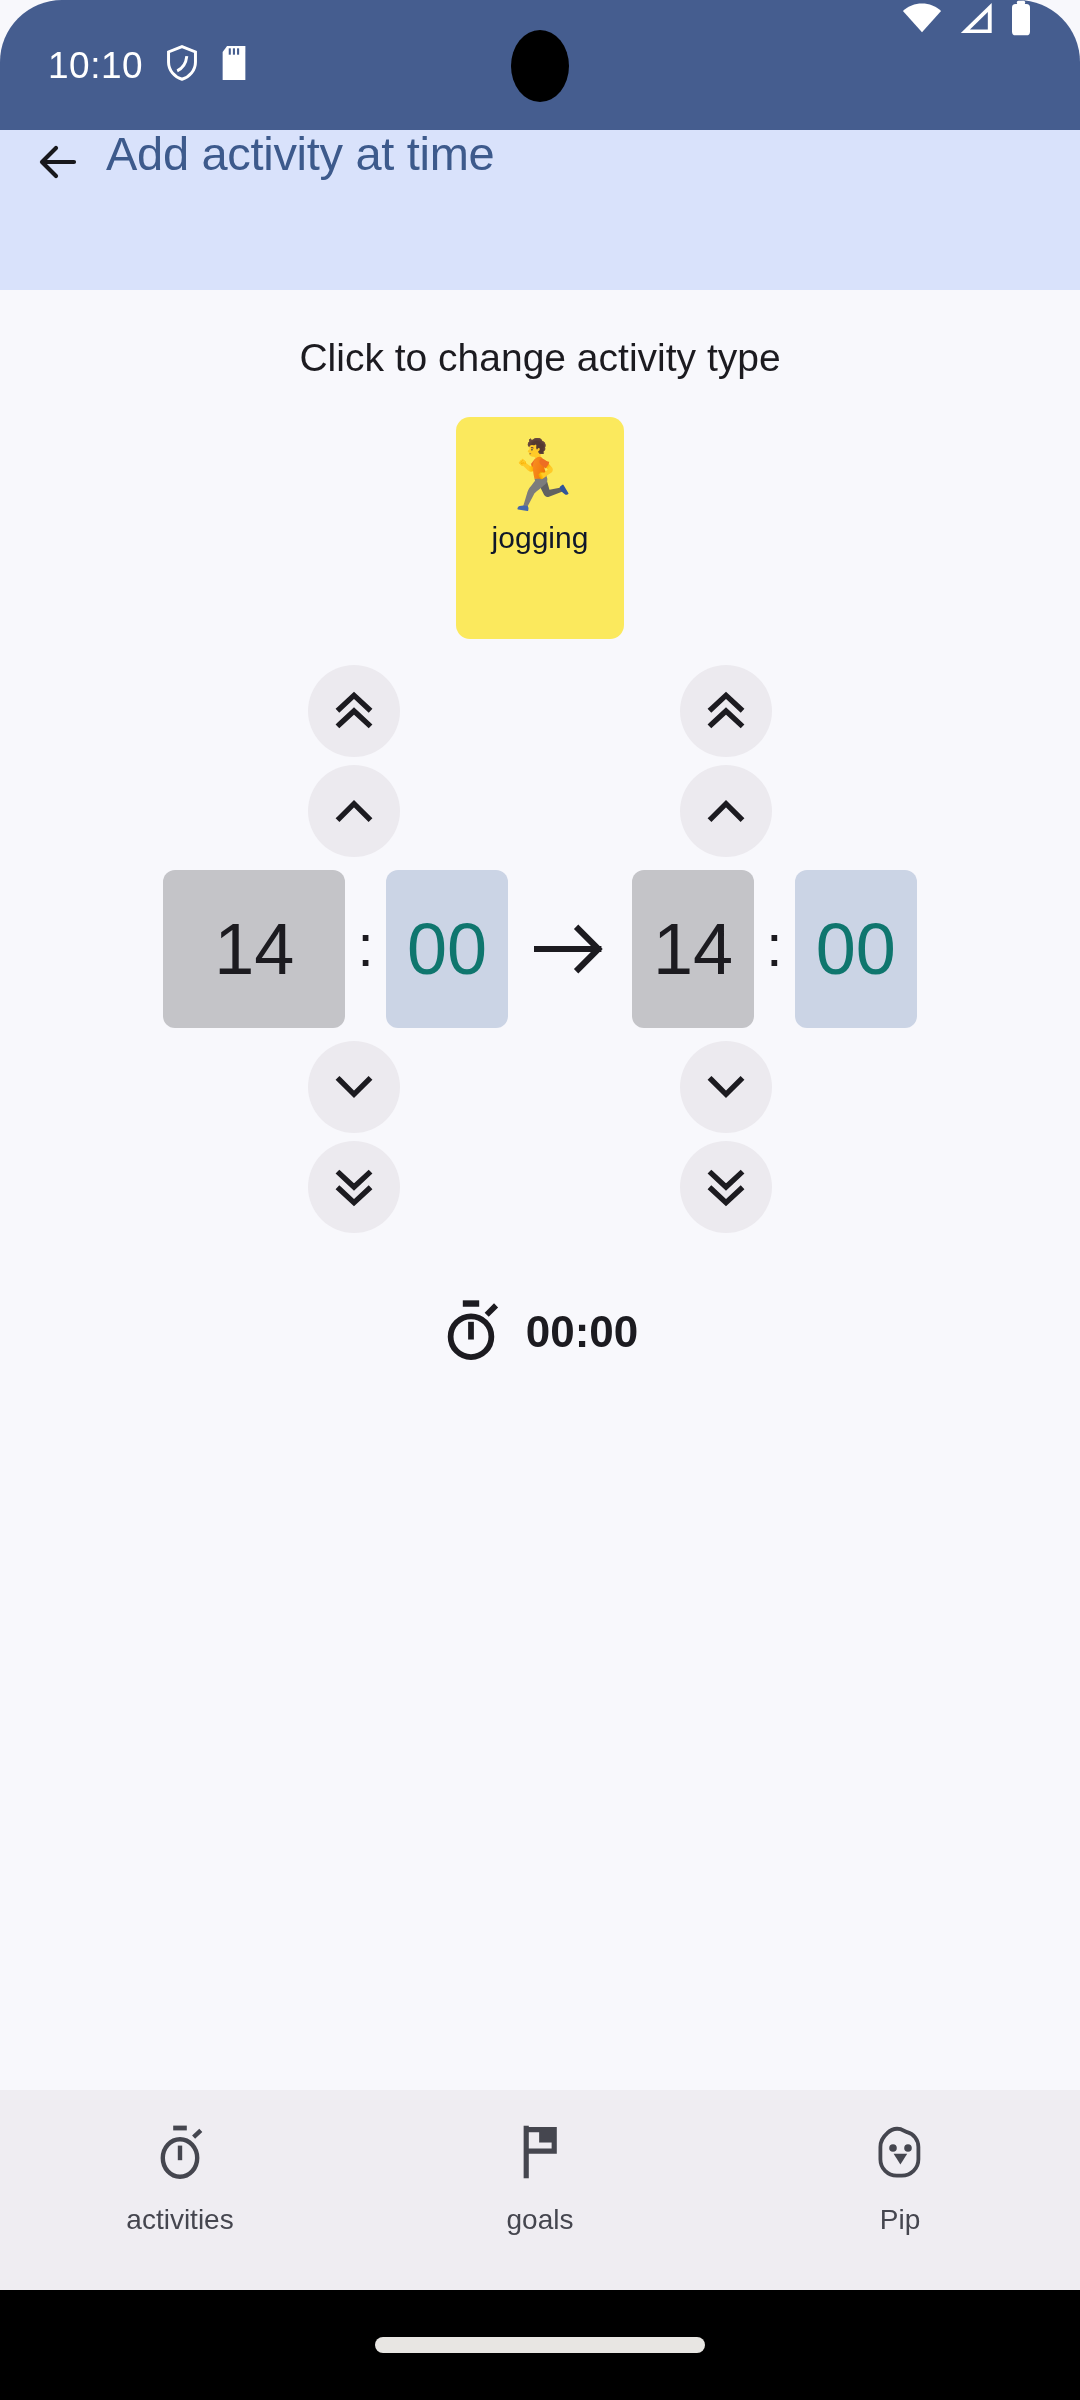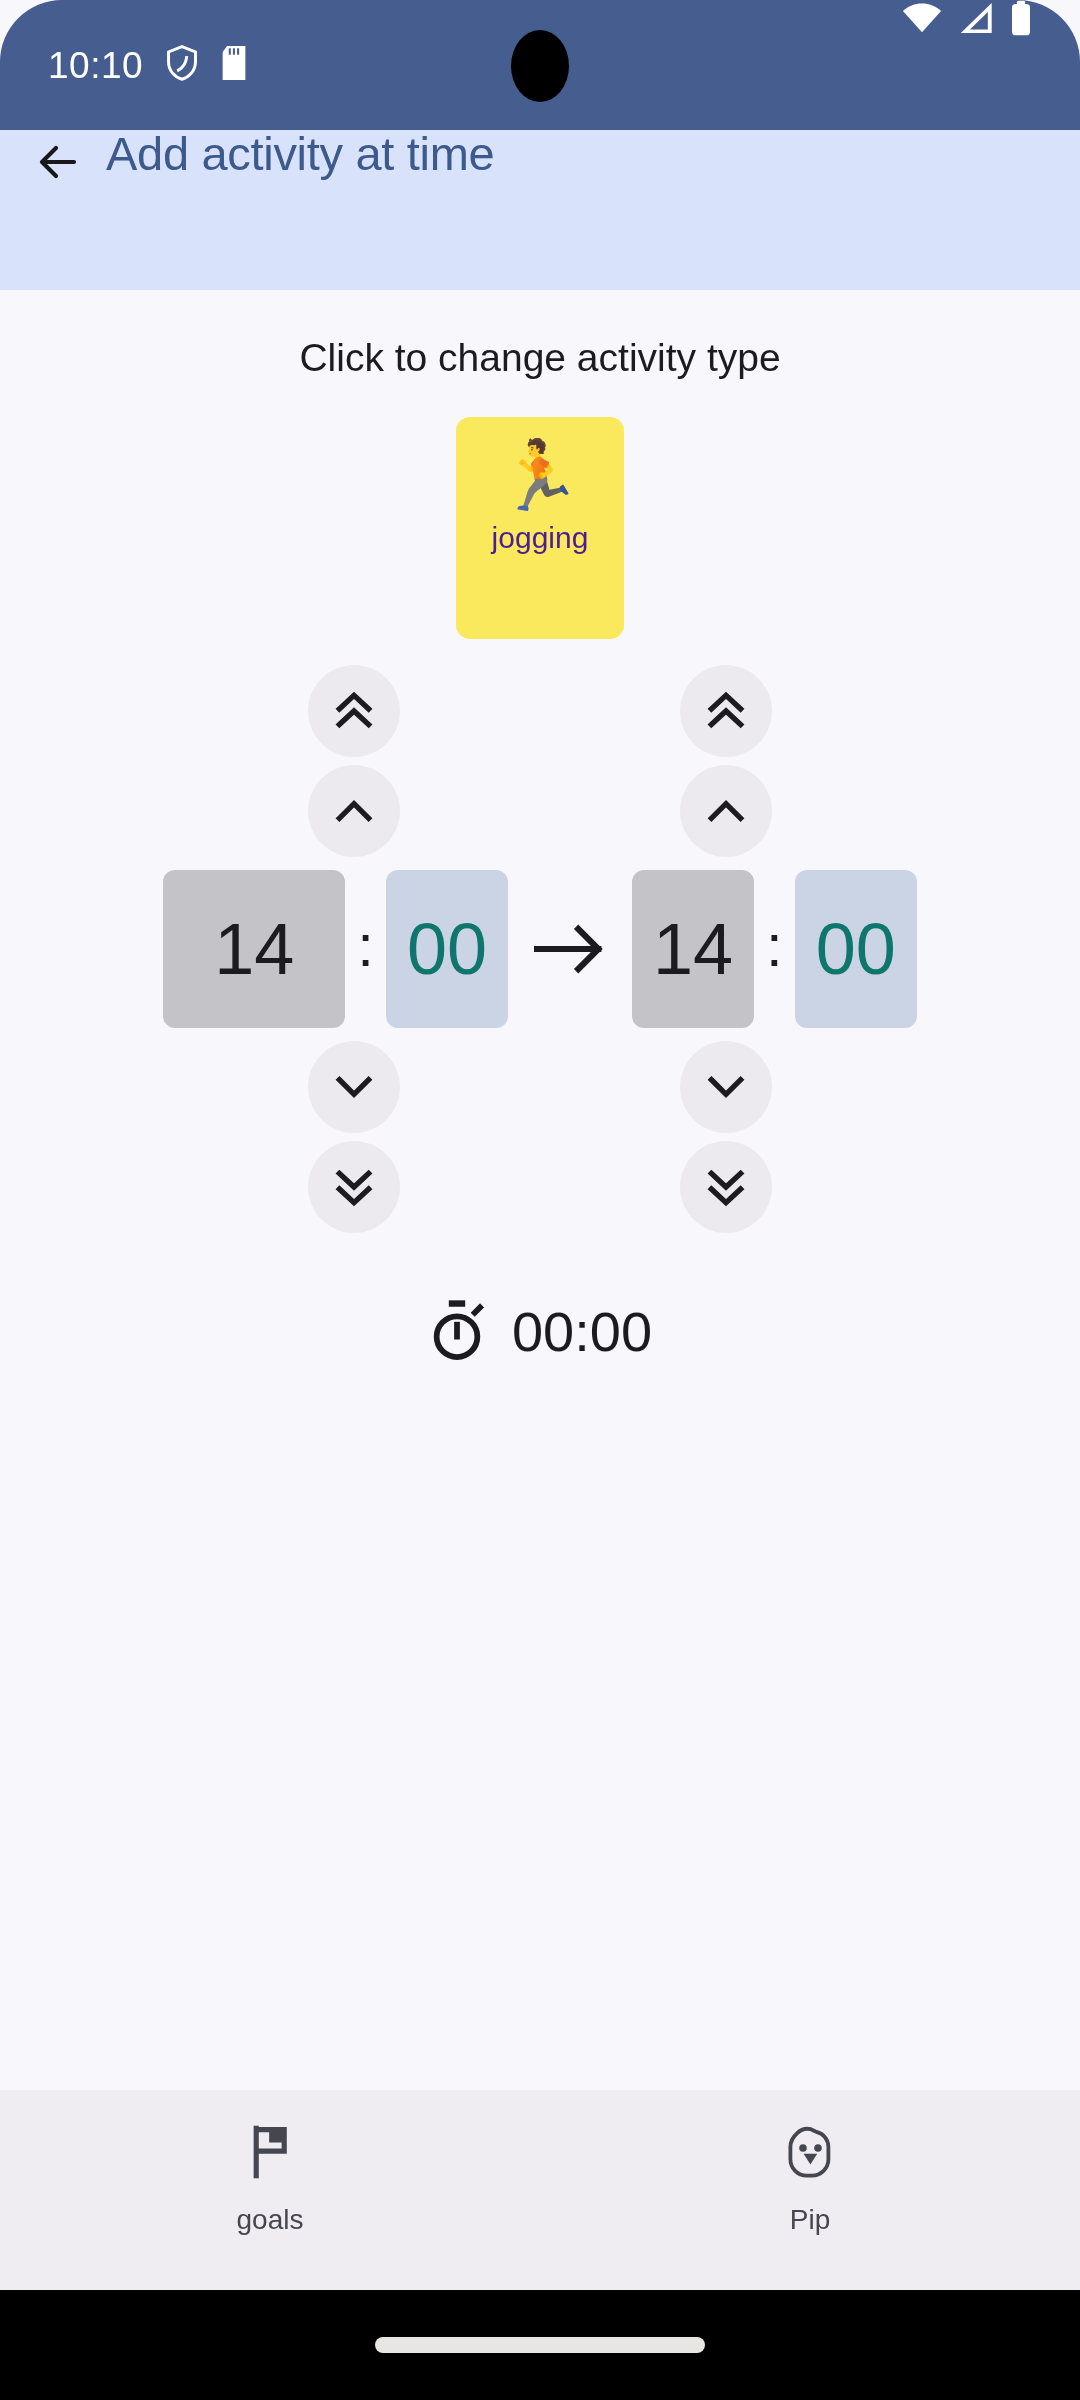--- a/index.html
+++ b/index.html
@@ -85,21 +85,21 @@
     background: #fbe95d;
     border-radius: 14px;
     display: flex; flex-direction: column;
     align-items: center; justify-content: flex-start;
     cursor: pointer;
     padding-top: 24px;
   }
   #activity-emoji { font-size: 68px; line-height: 1; }
   #activity-label {
     margin-top: 14px;
-    font-size: 30px; color: #4c1d95; line-height: 1;
+    font-size: 30px; color: #0f172a; line-height: 1;
   }
 
   
   #picker {
     position: relative;
     margin-top: 22px;
     width: 1080px;
   }
   .btn-row {
     display: flex; justify-content: center;
@@ -151,21 +151,21 @@
     display: flex; align-items: center;
   }
 
   
   #duration-row {
     display: flex; align-items: center; justify-content: center;
     gap: 26px;
     margin-top: 62px;
   }
   #duration-text {
-    font-size: 56px; color: #1c1b20; line-height: 1;
+    font-size: 44px; color: #1c1b20; line-height: 1; font-weight: bold;
   }
 
   
   #bottom-nav {
     position: absolute; left: 0; bottom: 110px;
     width: 1080px; height: 200px;
     background: #efedf2;
     display: flex; align-items: flex-start;
   }
   .nav-item {
@@ -348,20 +348,33 @@
           <path d="M13 11.6 V17" stroke="#1c1b20" stroke-width="2.6" stroke-linecap="square"></path>
         </svg>
       </span>
       <span id="duration-text">00:00</span>
     </div>
 
   </div>
 
   <div id="bottom-nav">
 
+    <div class="nav-item">
+      <div class="nav-pill">
+        <span>
+          <svg width="52" height="56" viewBox="0 0 26 28" fill="none">
+            <rect x="9.6" y="0.8" width="6.8" height="2.4" fill="#45464f"></rect>
+            <path d="M20.6 5.8 L22.6 3.9" stroke="#45464f" stroke-width="2.2" stroke-linecap="square"></path>
+            <ellipse cx="13" cy="17" rx="8.6" ry="9.4" stroke="#45464f" stroke-width="2.2" fill="none"></ellipse>
+            <path d="M13 11.9 V17" stroke="#45464f" stroke-width="2.2" stroke-linecap="square"></path>
+          </svg>
+        </span>
+      </div>
+      <span class="nav-label">activities</span>
+    </div>
 
 
     <div class="nav-item">
       <div class="nav-pill">
         <span>
           <svg width="52" height="56" viewBox="0 0 24 26" fill="none">
             <path d="M5.6 2 V24" stroke="#45464f" stroke-width="2.4" stroke-linecap="square"></path>
             <path d="M5.6 2.6 H18.6 V12.6 H5.6" stroke="#45464f" stroke-width="2.4" fill="none"></path>
             <path d="M11.6 2.6 H18.6 V8.6 H11.6 Z" fill="#45464f"></path>
           </svg>

